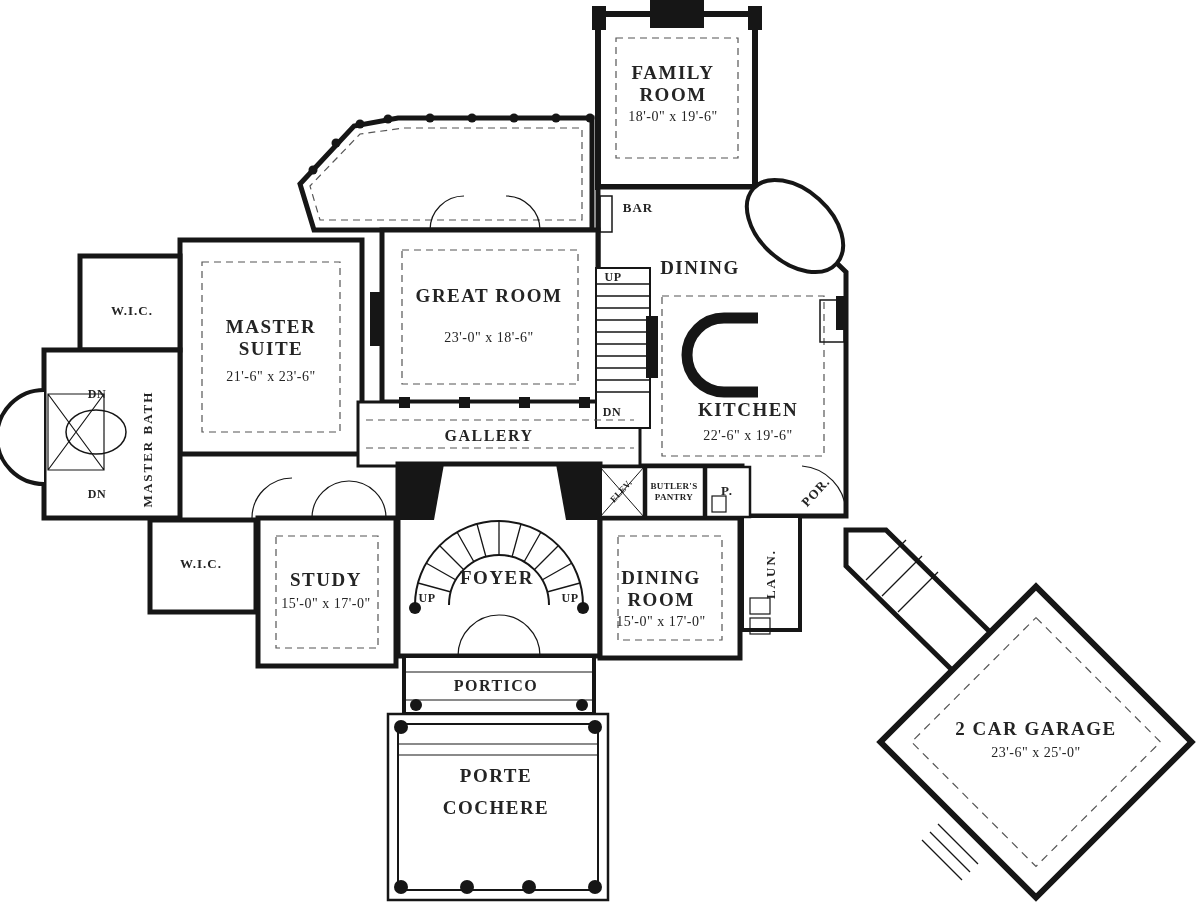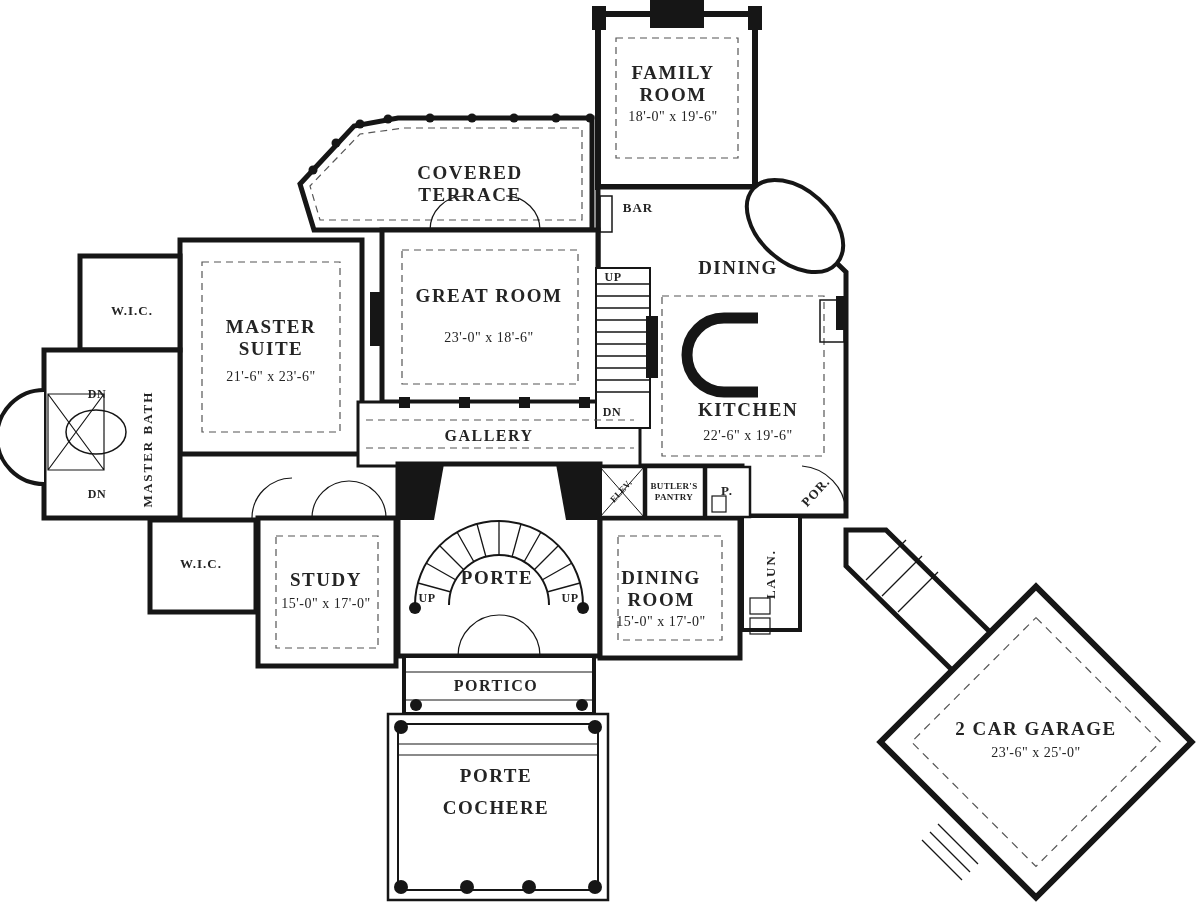--- a/index.html
+++ b/index.html
@@ -159,24 +159,23 @@
         <circle cx="472" cy="118" r="4.5"></circle>
       <circle cx="514" cy="118" r="4.5"></circle>
         <circle cx="556" cy="118" r="4.5"></circle>
       <circle cx="590" cy="118" r="4.5"></circle>
     </g>
   </svg>
 
   <div class="lbl name wrap" style="left:673px; top:84px; width:120px">FAMILY ROOM</div>
   <div class="lbl dims" style="left:673px; top:117px">18'-0" x 19'-6"</div>
 
-  <div class="lbl name wrap" style="left:470px; top:184px; width:150px">COVERED TERRACE</div>
 
   <div class="lbl small" style="left:638px; top:208px">BAR</div>
-  <div class="lbl name" style="left:738px; top:268px">DINING</div>
+  <div class="lbl name" style="left:700px; top:268px">DINING</div>
 
   <div class="lbl tiny" style="left:613px; top:277px">UP</div>
   <div class="lbl tiny" style="left:612px; top:412px">DN</div>
 
   <div class="lbl name" style="left:489px; top:296px">GREAT ROOM</div>
   <div class="lbl dims" style="left:489px; top:338px">23'-0" x 18'-6"</div>
 
   <div class="lbl name wrap" style="left:271px; top:338px; width:130px">MASTER SUITE</div>
   <div class="lbl dims" style="left:271px; top:377px">21'-6" x 23'-6"</div>
 
@@ -194,21 +193,21 @@
   <div class="lbl micro diag" style="left:621px; top:491px">ELEV.</div>
   <div class="lbl micro wrap" style="left:674px; top:492px; width:54px">BUTLER'S PANTRY</div>
   <div class="lbl small" style="left:727px; top:491px">P.</div>
   <div class="lbl small diag" style="left:816px; top:492px">POR.</div>
 
   <div class="lbl small" style="left:201px; top:564px">W.I.C.</div>
 
   <div class="lbl name" style="left:326px; top:580px">STUDY</div>
   <div class="lbl dims" style="left:326px; top:604px">15'-0" x 17'-0"</div>
 
-  <div class="lbl name" style="left:497px; top:578px">PORTE</div>
+  <div class="lbl name" style="left:497px; top:578px">FOYER</div>
   <div class="lbl tiny" style="left:427px; top:598px">UP</div>
   <div class="lbl tiny" style="left:570px; top:598px">UP</div>
 
   <div class="lbl name wrap" style="left:661px; top:589px; width:110px">DINING ROOM</div>
   <div class="lbl dims" style="left:661px; top:622px">15'-0" x 17'-0"</div>
 
   <div class="lbl small vert" style="left:771px; top:574px">LAUN.</div>
 
   <div class="lbl mid" style="left:496px; top:686px">PORTICO</div>
   <div class="lbl name wrap" style="left:496px; top:792px; width:130px; line-height:1.7">PORTE COCHERE</div>

